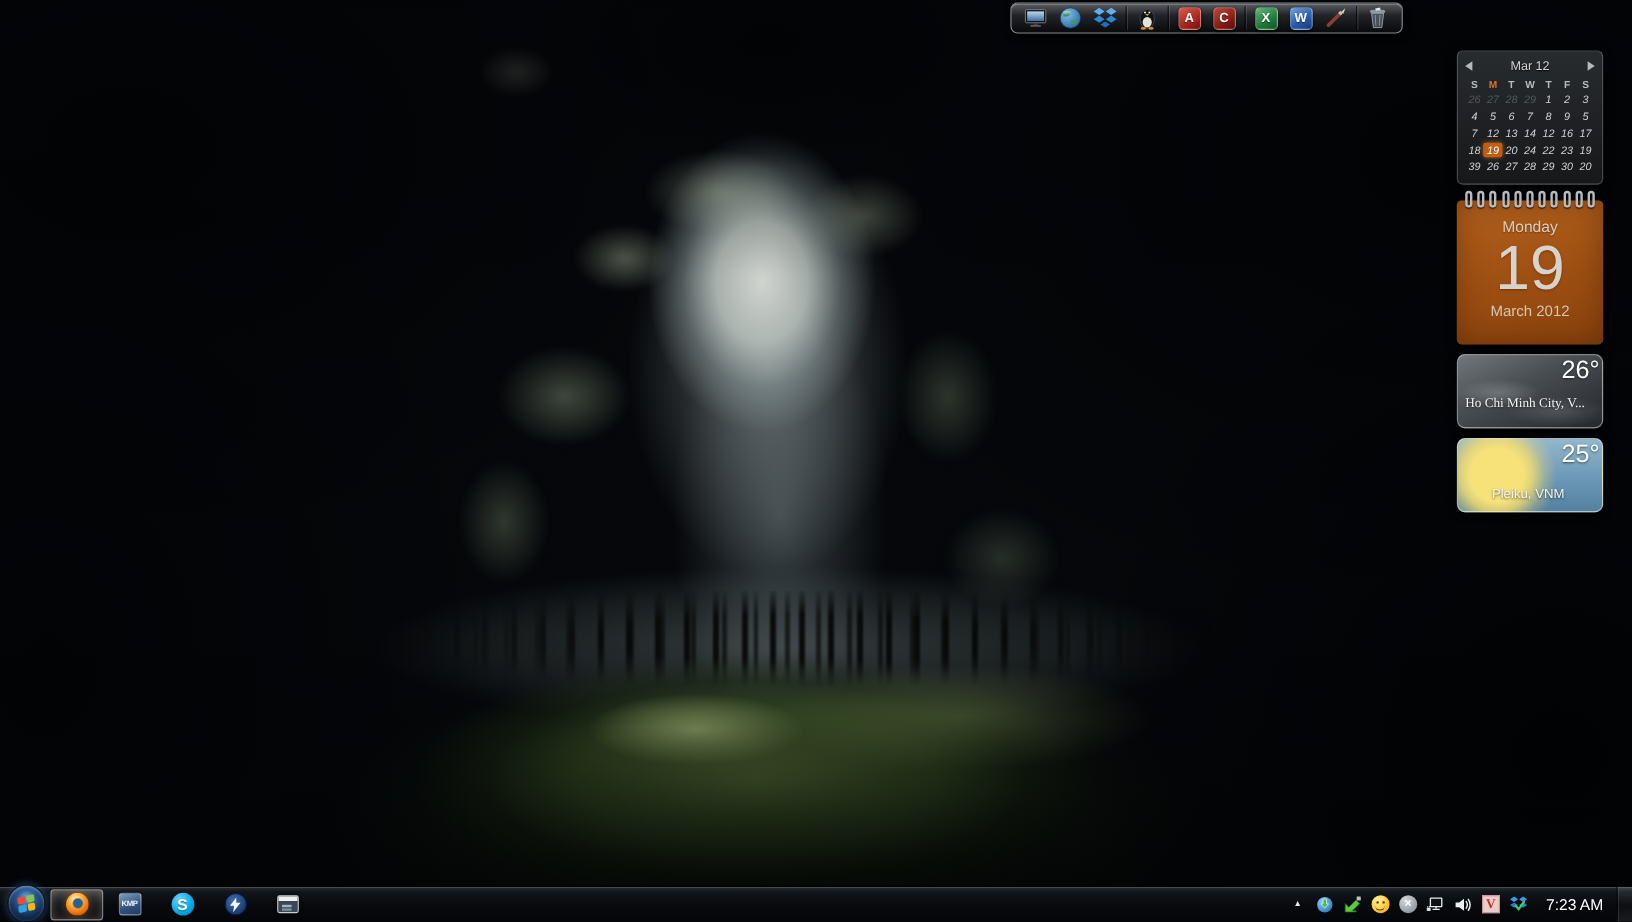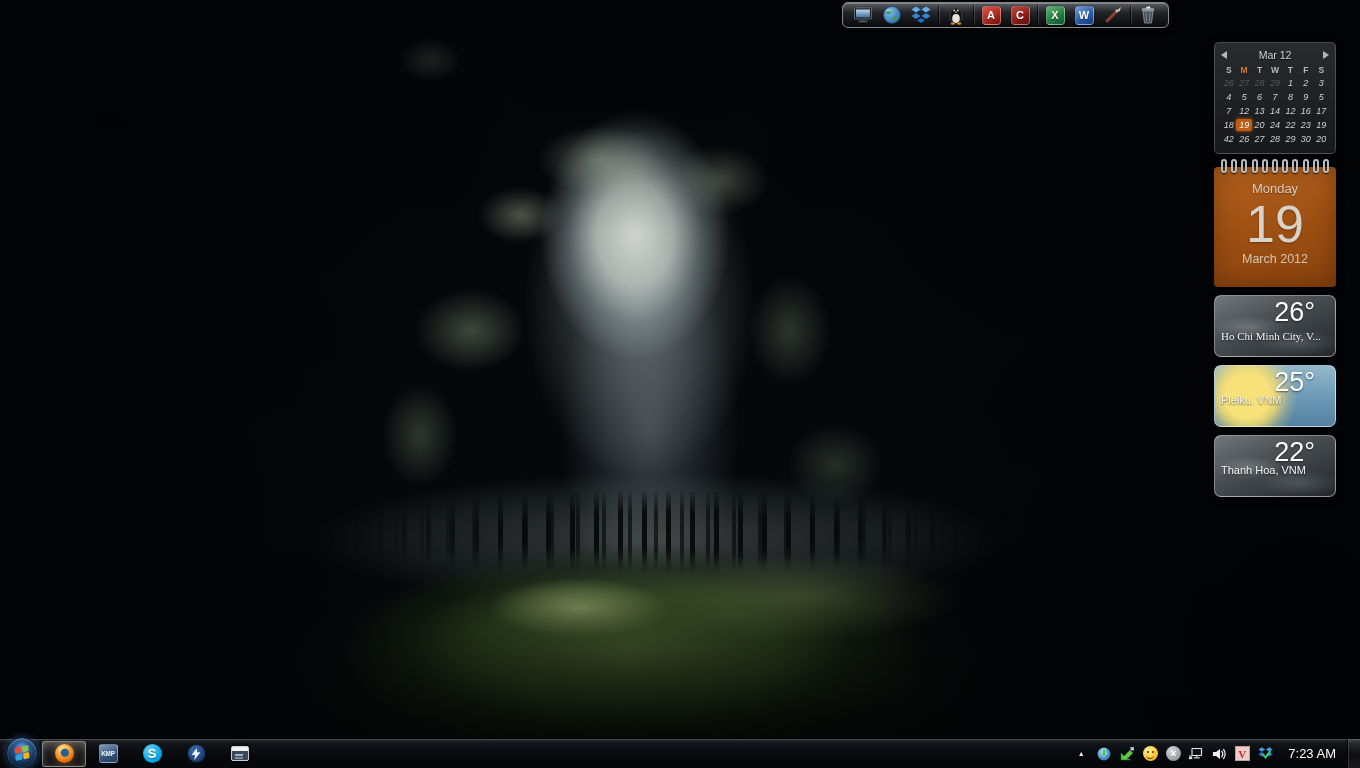--- a/index.html
+++ b/index.html
@@ -99,24 +99,24 @@
   .weather { position:relative; margin-top:8px; height:62px; border-radius:7px;
     border:1px solid rgba(255,255,255,.42); overflow:hidden; cursor:default;
     box-shadow:0 2px 7px rgba(0,0,0,.7); }
   .weather.cloudy { background:
     radial-gradient(ellipse 50px 16px at 28% 52%, rgba(205,210,214,.28), rgba(205,210,214,0) 70%),
     radial-gradient(ellipse 60px 18px at 70% 78%, rgba(190,196,200,.2), rgba(190,196,200,0) 70%),
     linear-gradient(155deg, #72777c 0%, #4a4f54 40%, #33373c 75%, #24282c 100%); }
   .weather.sunny { background:
     radial-gradient(circle at 27% 50%, #f7e27a 0 22px, rgba(247,222,110,.8) 30px, rgba(247,222,110,.3) 40px, rgba(247,222,110,0) 50px),
     linear-gradient(#93b7cb 0%, #6b98b6 55%, #54819f 100%); }
-  .w-temp { position:absolute; top:1px; right:20px; font-size:27px; color:#fff;
+  .w-temp { position:absolute; top:1px; right:2px; font-size:21px; color:#fff;
     text-shadow:0 1px 2px rgba(0,0,0,.55); }
-  .w-loc { position:absolute; bottom:20px; right:9px; left:6px; font-size:11px; color:#f3f4f5;
-    text-align:left; white-space:nowrap; overflow:hidden; text-shadow:0 1px 2px rgba(0,0,0,.6); }
+  .w-loc { position:absolute; bottom:8px; right:9px; left:6px; font-size:11px; color:#f3f4f5;
+    text-align:center; white-space:nowrap; overflow:hidden; text-shadow:0 1px 2px rgba(0,0,0,.6); }
   .weather.first .w-loc { text-align:left; bottom:14px;font-family:Liberation Serif, serif; }
 
   
   .taskbar { position:absolute; left:0; bottom:0; width:1360px; height:30px;
     display:flex; align-items:center;
     background:linear-gradient(#2a2e34 0%, #121519 14%, #07090c 55%, #04060a 100%);
     box-shadow:inset 0 1px 0 rgba(255,255,255,.14); border-top:1px solid #000; }
   .start-orb { width:32px; height:32px; margin:-2px 4px 0 6px; border-radius:50%; position:relative;
     background:radial-gradient(circle at 50% 35%, #7fb2e8 0%, #2a5a96 30%, #123055 60%, #081528 85%);
     border:1px solid #0a1a2e; cursor:pointer;
@@ -304,21 +304,21 @@
           <span class="cell">12</span>
           <span class="cell">16</span>
           <span class="cell">17</span>
           <span class="cell">18</span>
           <span class="cell sel">19</span>
           <span class="cell">20</span>
           <span class="cell">24</span>
           <span class="cell">22</span>
           <span class="cell">23</span>
           <span class="cell">19</span>
-          <span class="cell">42</span>
+          <span class="cell">39</span>
           <span class="cell">26</span>
           <span class="cell">27</span>
           <span class="cell">28</span>
           <span class="cell">29</span>
           <span class="cell">30</span>
           <span class="cell">20</span>
         </div>
     </div>
 
     <div class="date-card">
@@ -343,24 +343,20 @@
     <div class="weather cloudy first">
       <div class="w-temp">26°</div>
       <div class="w-loc">Ho Chi Minh City, V...</div>
     </div>
 
     <div class="weather sunny">
       <div class="w-temp">25°</div>
       <div class="w-loc">Pleiku, VNM</div>
     </div>
 
-    <div class="weather cloudy">
-      <div class="w-temp">22°</div>
-      <div class="w-loc">Thanh Hoa, VNM</div>
-    </div>
   </div>
 
   <div class="taskbar">
     <div class="start-orb">
       <span class="flag">
         <i class="f1"></i>
           <i class="f2"></i>
           <i class="f3"></i>
           <i class="f4"></i>
       </span>

